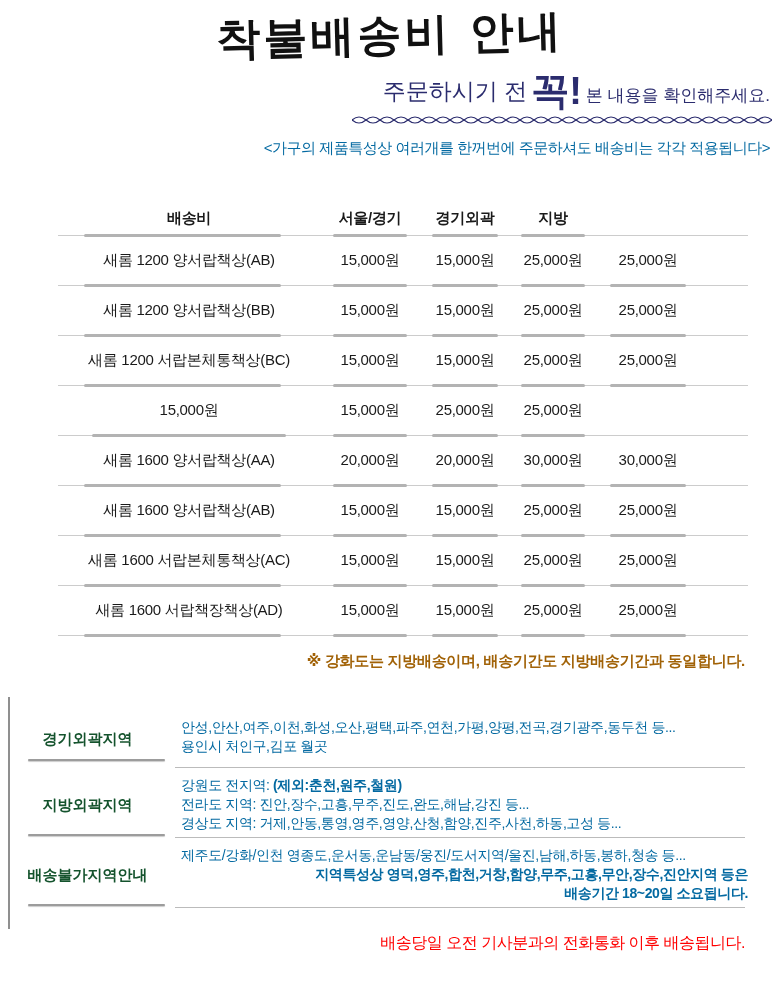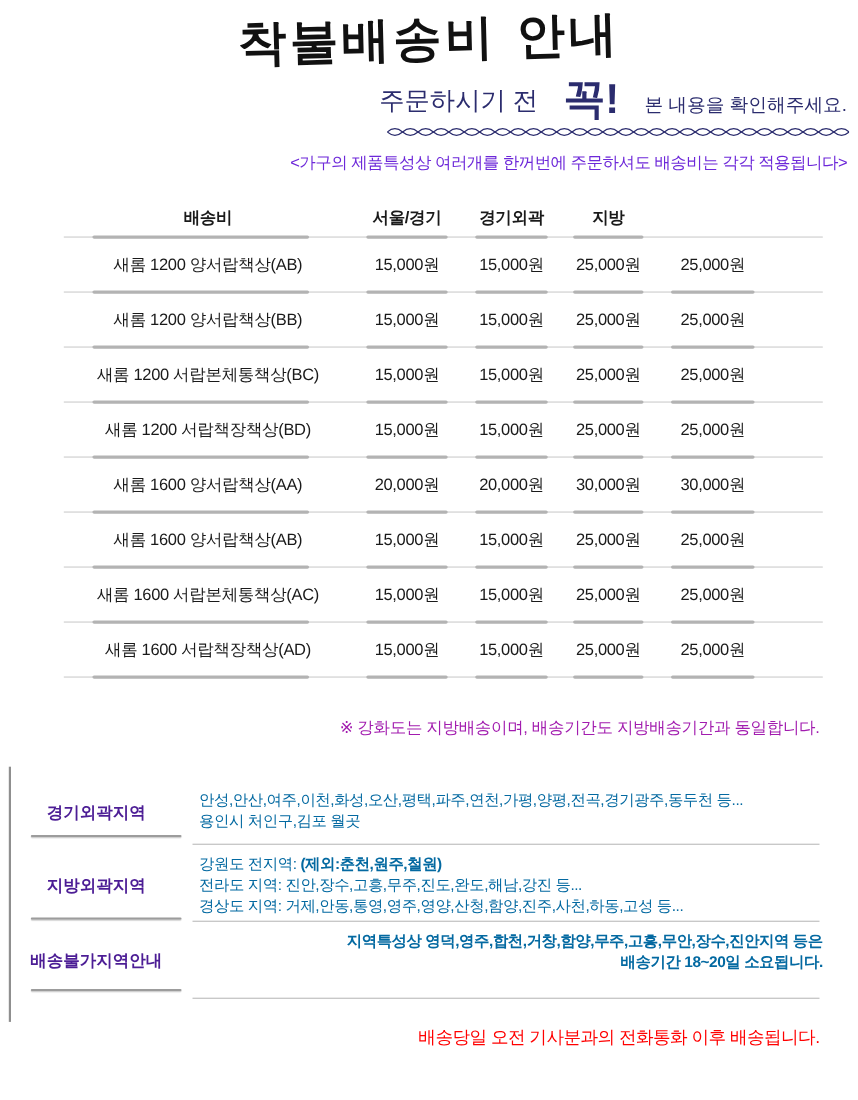--- a/index.html
+++ b/index.html
@@ -5,52 +5,52 @@
   * { margin:0; padding:0; box-sizing:border-box; }
   html,body { background:#ffffff; }
   body { font-family:"Liberation Sans","DejaVu Sans",sans-serif; color:#1a1a1a; }
   .page { position:relative; width:780px; height:1000px; background:#fff; overflow:hidden; }
 
   
   .title { position:absolute; top:6px; left:0; width:100%; text-align:center;
            font-size:44px; font-weight:900; letter-spacing:3px; color:#111;
            transform:rotate(-1.5deg); font-family:"DejaVu Serif","Liberation Serif",serif; }
   .subtitle { position:absolute; top:72px; right:10px; display:flex; align-items:flex-end;
-              gap:23px; color:#2b2c6e; white-space:nowrap; }
+              gap:4px; color:#2b2c6e; white-space:nowrap; }
   .subtitle .t1 { font-size:23px; padding-bottom:3px; }
   .subtitle .t2 { font-size:38px; font-weight:800; line-height:1; }
   .subtitle .t3 { font-size:17px; padding-bottom:3px; }
   .wave { position:absolute; top:114px; right:8px; }
-  .red-note { position:absolute; top:139px; right:10px; font-size:15px; color:#6d28d9; letter-spacing:-0.5px; }
+  .red-note { position:absolute; top:139px; right:10px; font-size:15px; color:#0369a1; letter-spacing:-0.5px; }
 
   
-  .fee-table { position:absolute; top:182px; left:58px; width:690px; }
+  .fee-table { position:absolute; top:202px; left:58px; width:690px; }
   .frow { display:grid; grid-template-columns:262px 100px 90px 86px 104px 48px;
           position:relative; border-bottom:1px solid #cccccc; height:50px; }
   .frow.head { height:34px; }
   .fcell { position:relative; display:flex; align-items:center; justify-content:center;
            font-size:15px; letter-spacing:-0.3px; white-space:nowrap; }
   .frow.head .fcell { font-weight:700; }
   .fcell::after { content:""; position:absolute; left:13%; right:13%; bottom:-2px;
                   height:3px; background:#b3b3b3; border-radius:3px; }
   .fcell.cname::after { left:10%; right:15%; }
   .fcell.fspacer::after { display:none; }
 
   
-  .navy-note { position:absolute; top:652px; right:35px; font-size:15px; font-weight:400;
-               color:#a21caf; letter-spacing:-0.3px; }
+  .navy-note { position:absolute; top:652px; right:35px; font-size:15px; font-weight:700;
+               color:#a16207; letter-spacing:-0.3px; }
 
   
   .regions { position:absolute; top:710px; left:0; width:748px; }
   .vline { position:absolute; left:8px; top:-13px; width:2px; height:232px; background:#8f8f8f; }
   .section { position:relative; display:grid; grid-template-columns:175px 1fr; }
   .section::after { content:""; position:absolute; left:175px; right:3px; bottom:0;
                     height:1px; background:#bbbbbb; }
   .sec-label { position:relative; display:flex; align-items:center; justify-content:center;
-               font-size:15px; font-weight:700; color:#4c1d95; }
+               font-size:15px; font-weight:700; color:#14532d; }
   .sec-label::after { content:""; position:absolute; left:28px; right:10px; bottom:7px;
                       height:2px; background:#9c9c9c; border-radius:2px;
                       box-shadow:0 1px 1px rgba(0,0,0,0.2); }
   .sec-body { padding:8px 0 10px 6px; font-size:14px; line-height:19px; color:#0369a1;
               letter-spacing:-0.4px; }
   .sec-body .b { font-weight:700;text-align:right; }
   .s1 { height:58px; } .s2 { height:70px; } .s3 { height:70px; }
 
   
   .footer-red { position:absolute; top:933px; right:35px; font-size:16px; font-weight:400;
@@ -106,21 +106,20 @@
     <div class="frow">
       <div class="fcell cname">새롬 1200 서랍본체통책상(BC)</div>
       <div class="fcell">15,000원</div>
       <div class="fcell">15,000원</div>
       <div class="fcell">25,000원</div>
       <div class="fcell">25,000원</div>
       <div class="fcell fspacer"></div>
     </div>
 
     <div class="frow">
-      <div class="fcell cname">새롬 1200 서랍책장책상(BD)</div>
       <div class="fcell">15,000원</div>
       <div class="fcell">15,000원</div>
       <div class="fcell">25,000원</div>
       <div class="fcell">25,000원</div>
       <div class="fcell fspacer"></div>
     </div>
 
     <div class="frow">
       <div class="fcell cname">새롬 1600 양서랍책상(AA)</div>
       <div class="fcell">20,000원</div>
@@ -176,20 +175,21 @@
       <div class="sec-body">
         <div><span>강원도 전지역: </span><span class="b">(제외:춘천,원주,철원)</span></div>
         <div><span>전라도 지역: 진안,장수,고흥,무주,진도,완도,해남,강진 등...</span></div>
         <div><span>경상도 지역: 거제,안동,통영,영주,영양,산청,함양,진주,사천,하동,고성 등...</span></div>
       </div>
     </div>
 
     <div class="section s3">
       <div class="sec-label">배송불가지역안내</div>
       <div class="sec-body">
+        <div><span>제주도/강화/인천 영종도,운서동,운남동/웅진/도서지역/울진,남해,하동,봉하,청송 등...</span></div>
         <div class="b"><span>지역특성상 영덕,영주,합천,거창,함양,무주,고흥,무안,장수,진안지역 등은</span></div>
         <div class="b"><span>배송기간 18~20일 소요됩니다.</span></div>
       </div>
     </div>
   </div>
 
   <div class="footer-red">배송당일 오전 기사분과의 전화통화 이후 배송됩니다.</div>
 
 </div>
 

